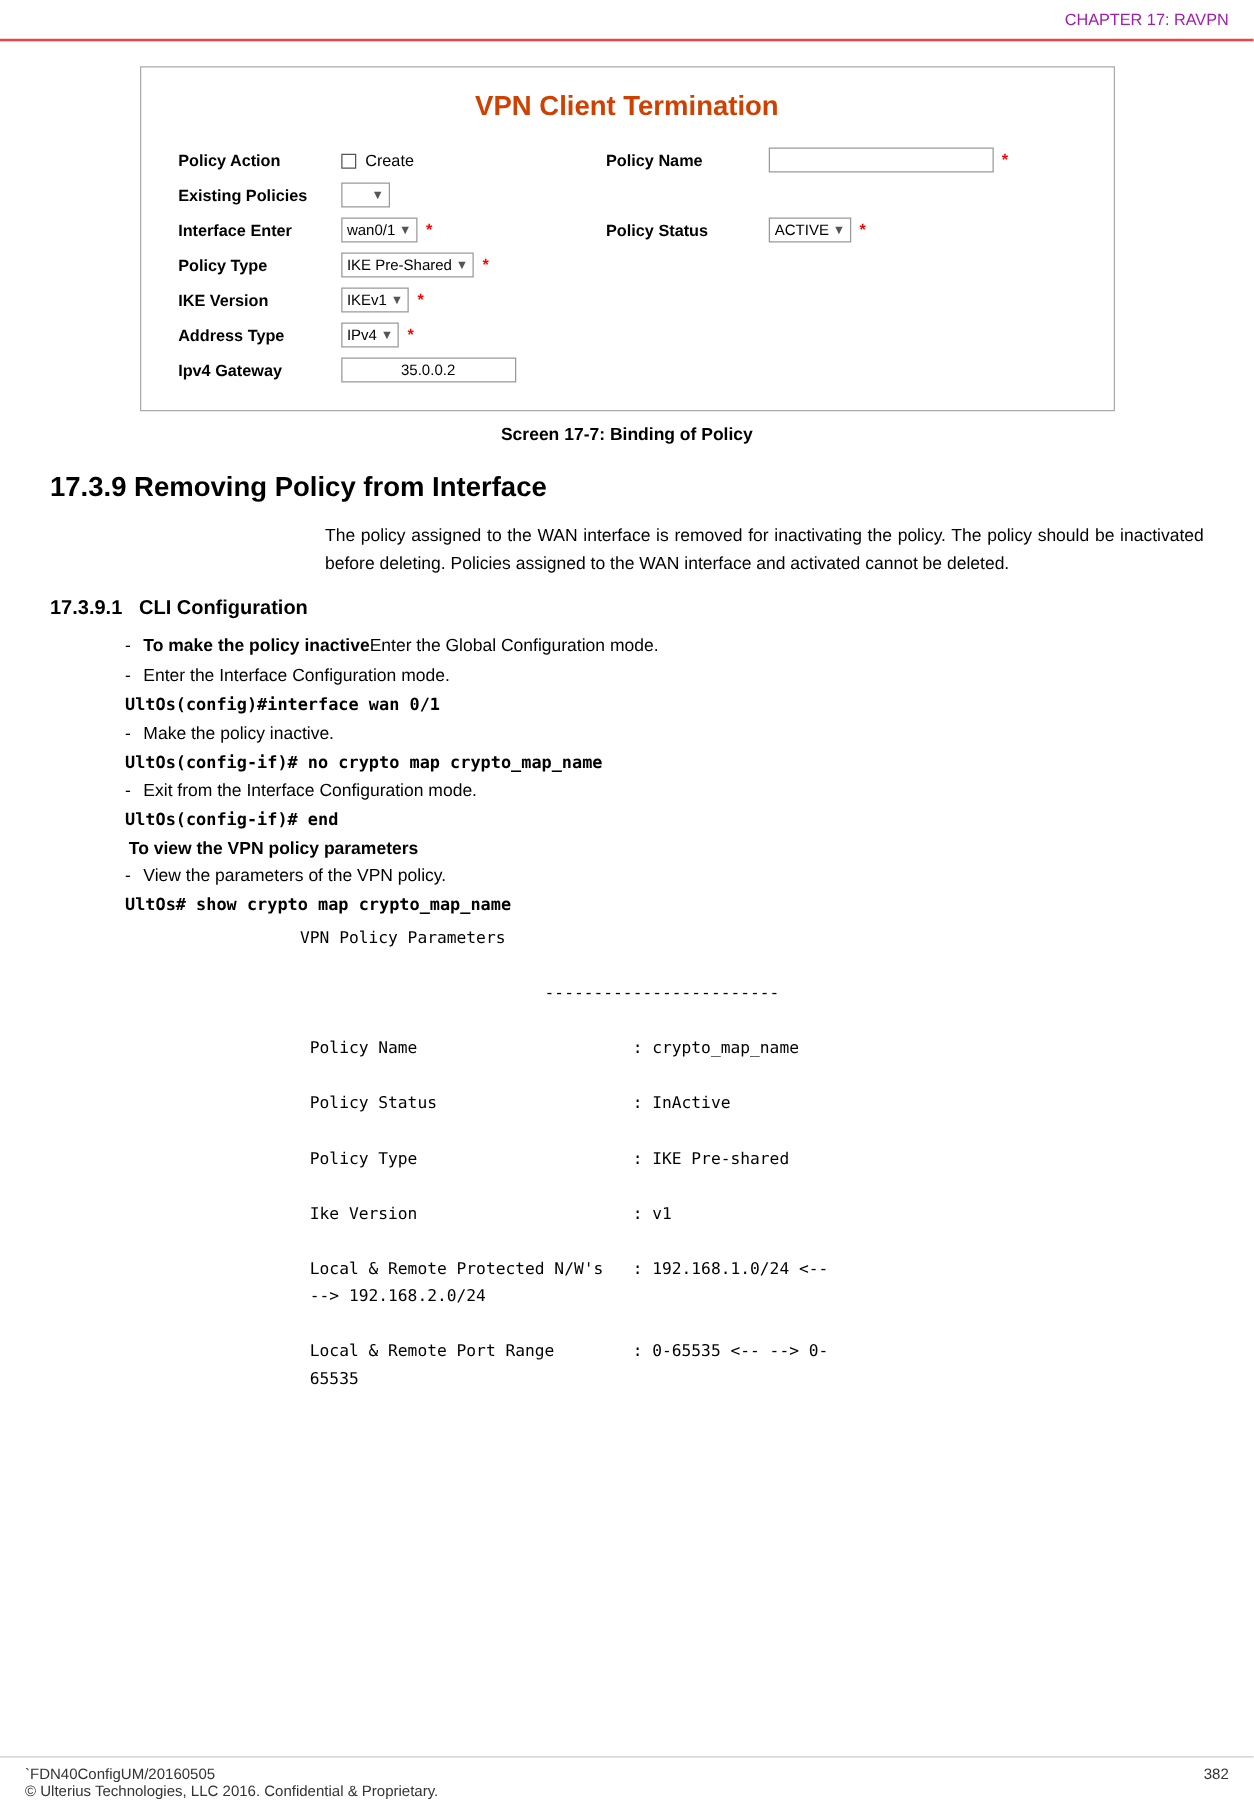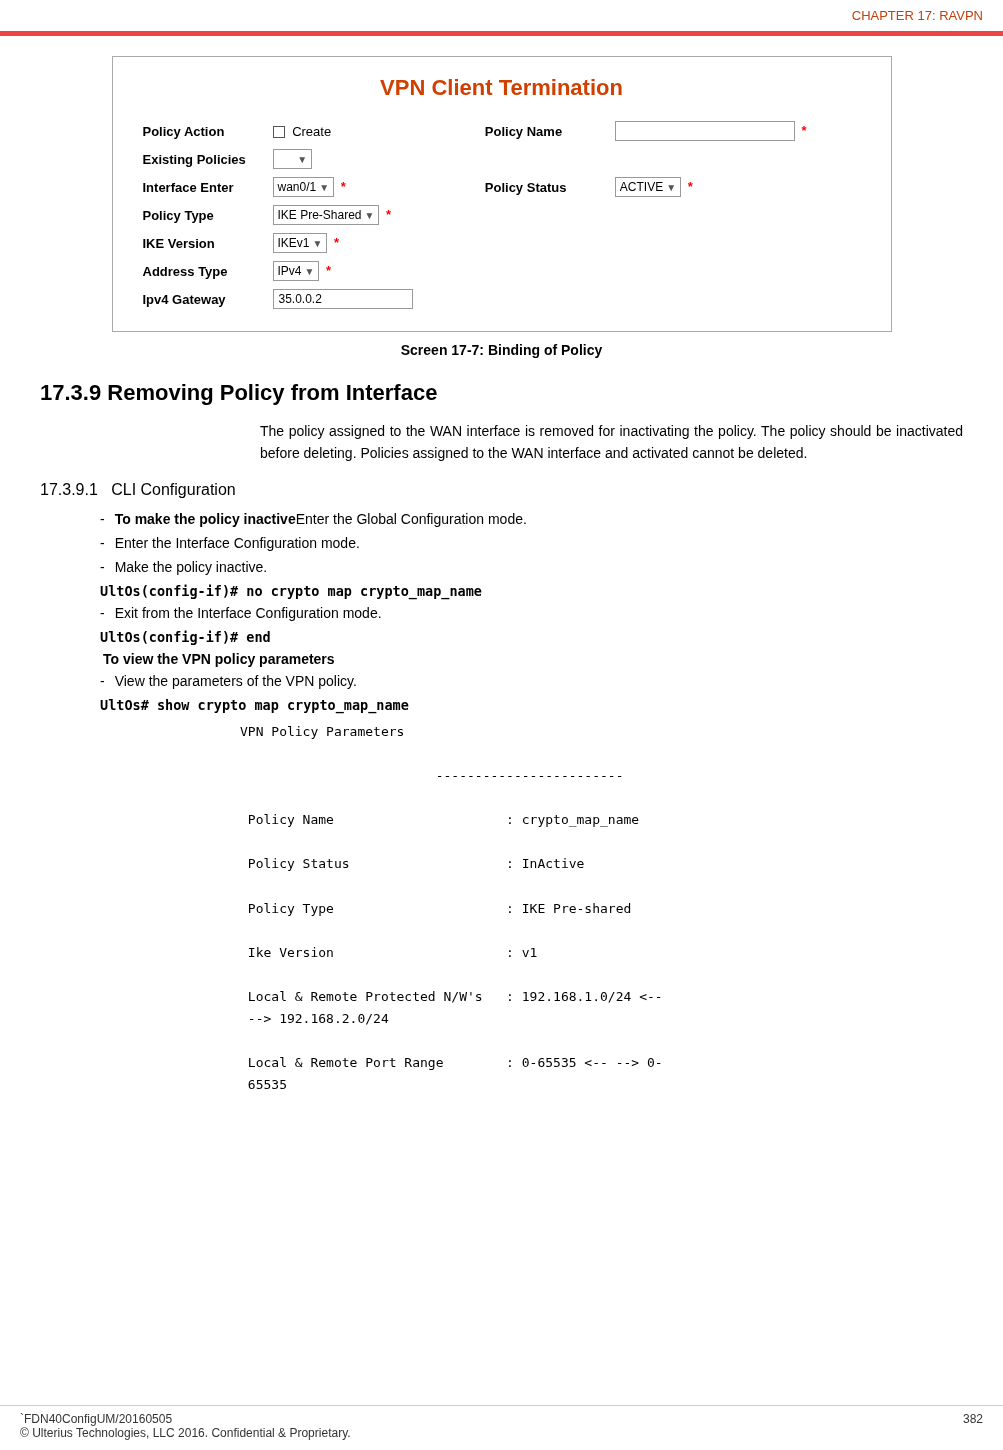--- a/index.html
+++ b/index.html
@@ -11,22 +11,22 @@
       width: 1003px;
       min-height: 1450px;
       position: relative;
     }
 
     
     .page-header {
       text-align: right;
       padding: 8px 20px 8px 0;
       font-size: 13px;
-      border-bottom: 5px solid #ef4444;
-      color: #c2410c;
+      border-bottom: 2px solid #ef4444;
+      color: #a21caf;
     }
 
     
     .content {
       padding: 20px 40px 20px 40px;
     }
 
     
     .screenshot-box {
       border: 1px solid #aaa;
@@ -61,20 +61,21 @@
       width: 130px;
     }
 
     .input-like {
       border: 1px solid #999;
       padding: 2px 5px;
       font-size: 12px;
       background: #fff;
       display: inline-block;
       min-width: 70px;
+      text-align: center;
     }
 
     .input-wide {
       min-width: 140px;
     }
 
     .input-name {
       min-width: 180px;
     }
 
@@ -129,21 +130,21 @@
       text-align: justify;
       margin-left: 220px;
       margin-bottom: 16px;
       line-height: 1.6;
       font-size: 14px;
     }
 
     
     .subsection-heading {
       font-size: 16px;
-      font-weight: normal;
+      font-weight: bold;
       margin-bottom: 12px;
     }
 
     
     .cli-list {
       list-style: none;
       margin-left: 60px;
     }
 
     .cli-list > li {
@@ -349,20 +350,21 @@
   </ul>
 
   <ul class="cli-list">
     <li>
       <span class="cli-dash">-</span>
       <span class="cli-content">
         <span>Enter the Interface Configuration mode.</span>
       </span>
     </li>
   </ul>
+  <span class="cli-code">UltOs(config)#interface wan 0/1</span>
 
   <ul class="cli-list">
     <li>
       <span class="cli-dash">-</span>
       <span class="cli-content">
         <span>Make the policy inactive.</span>
       </span>
     </li>
   </ul>
   <span class="cli-code">UltOs(config-if)# no crypto map crypto_map_name</span>

